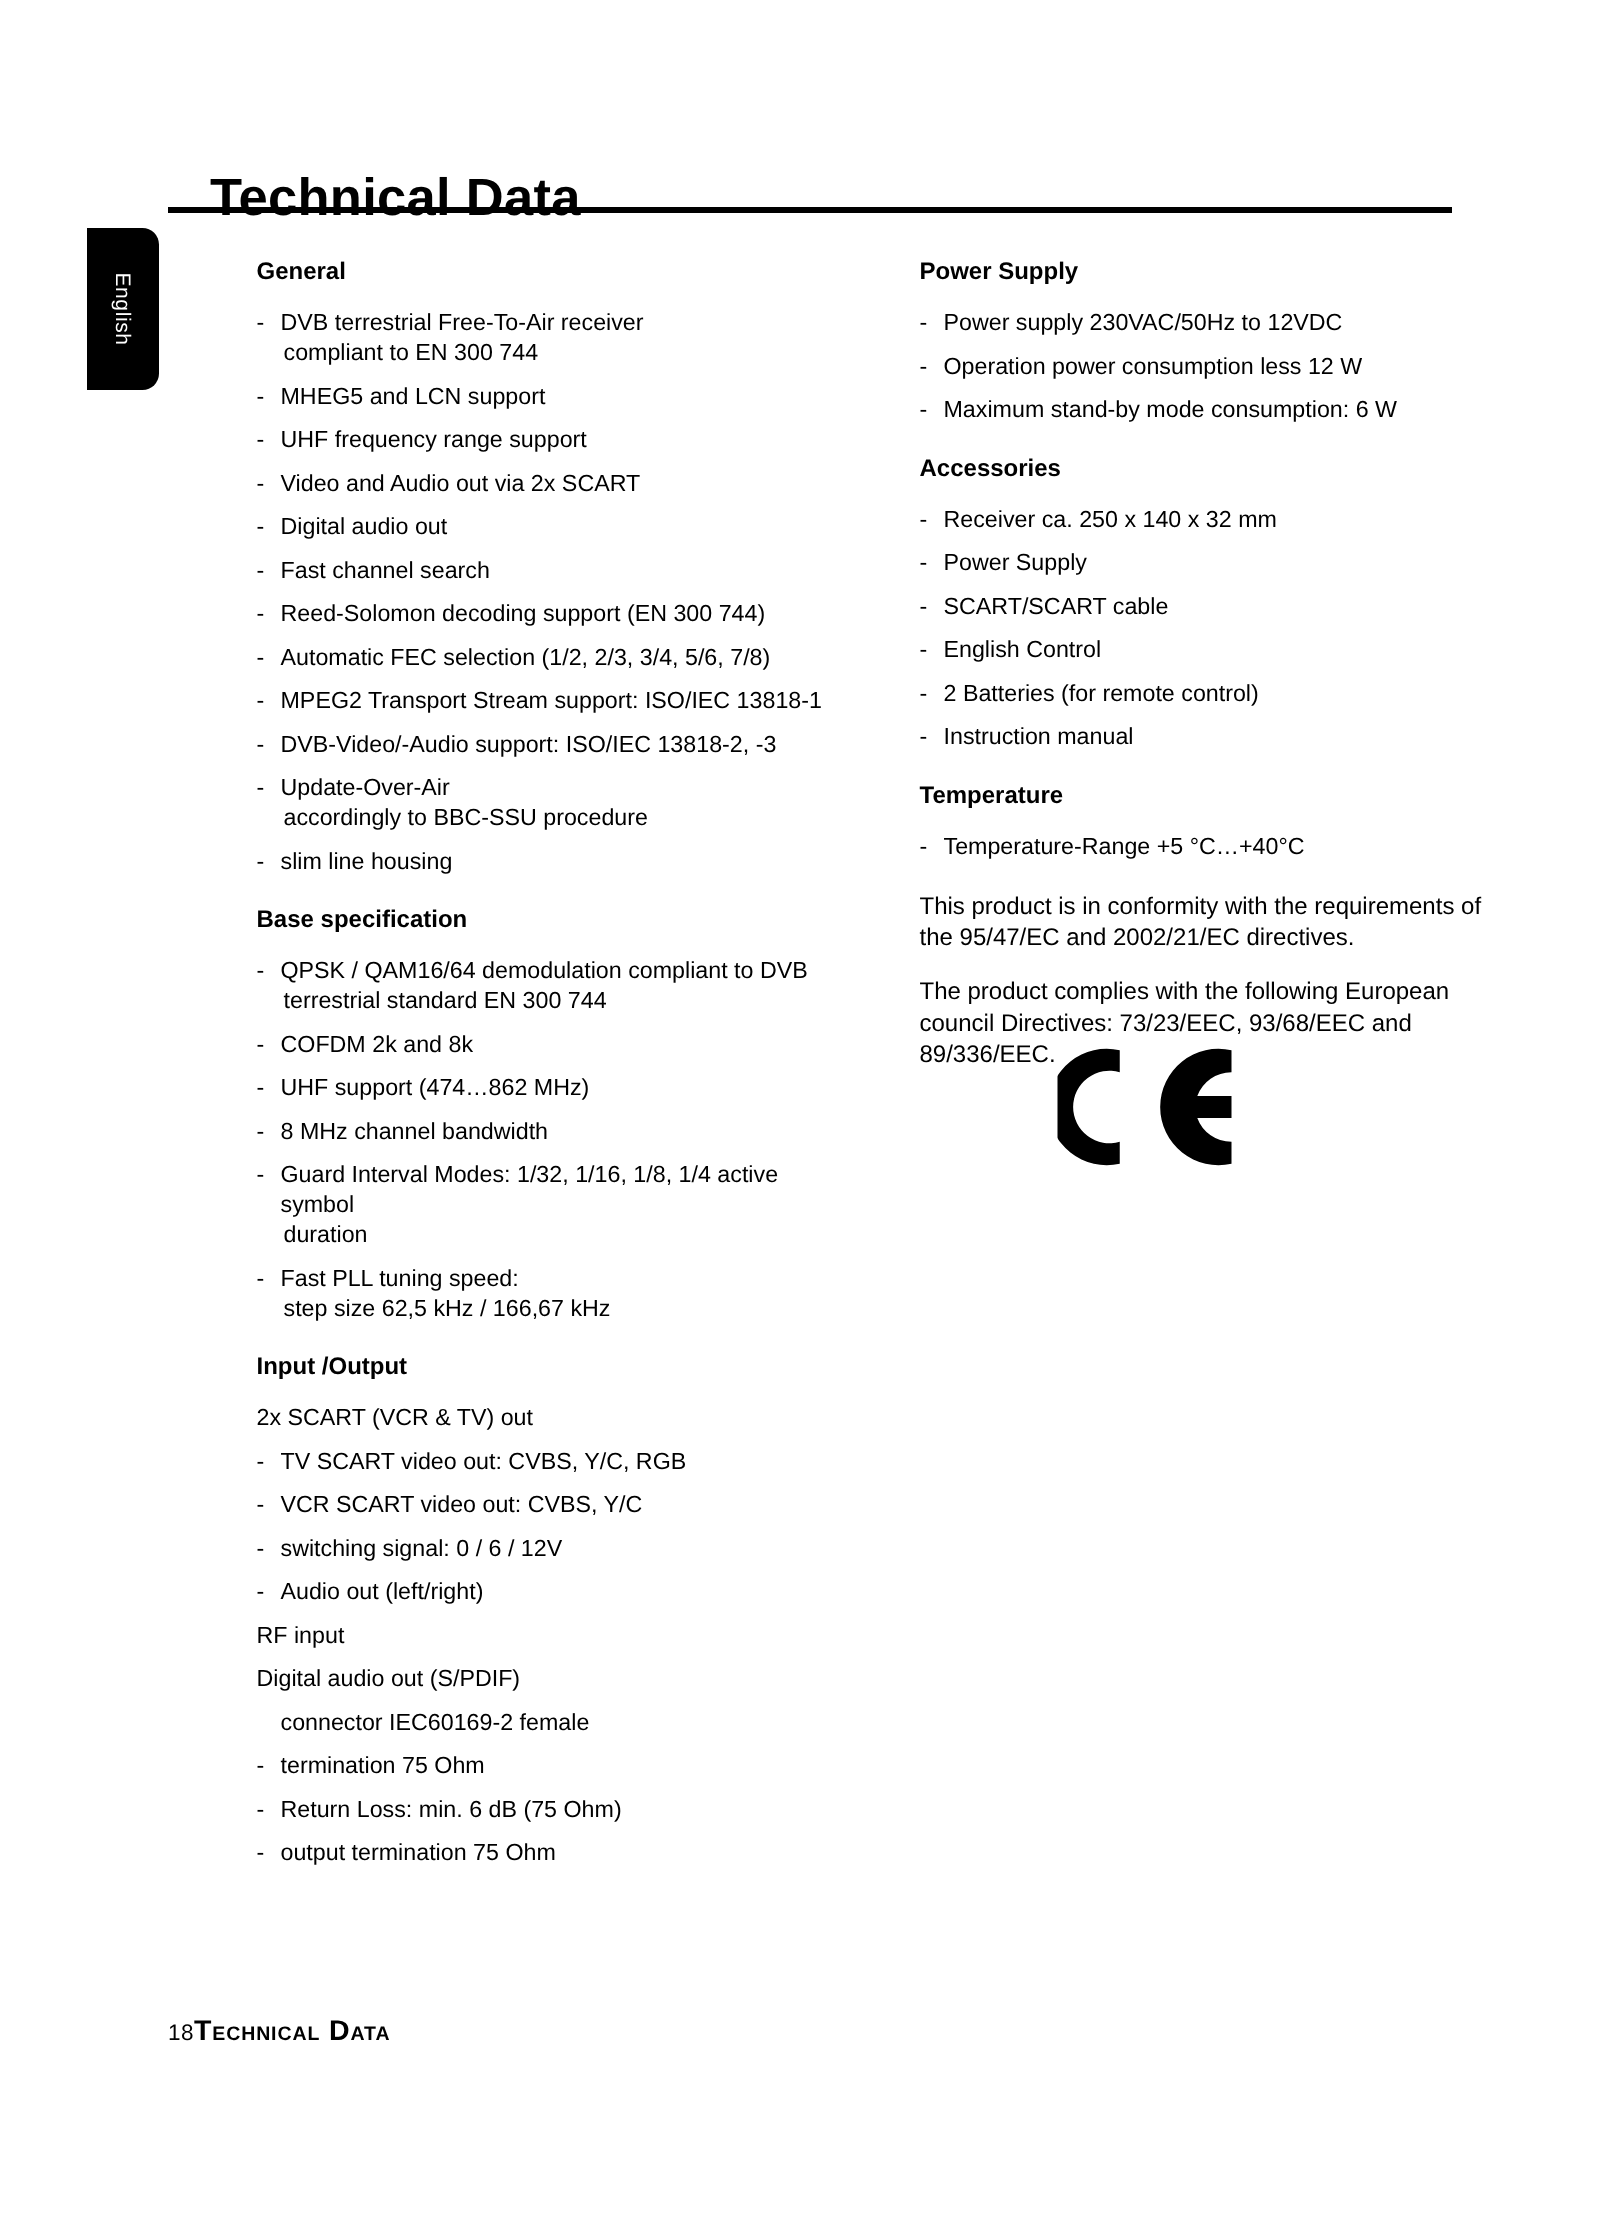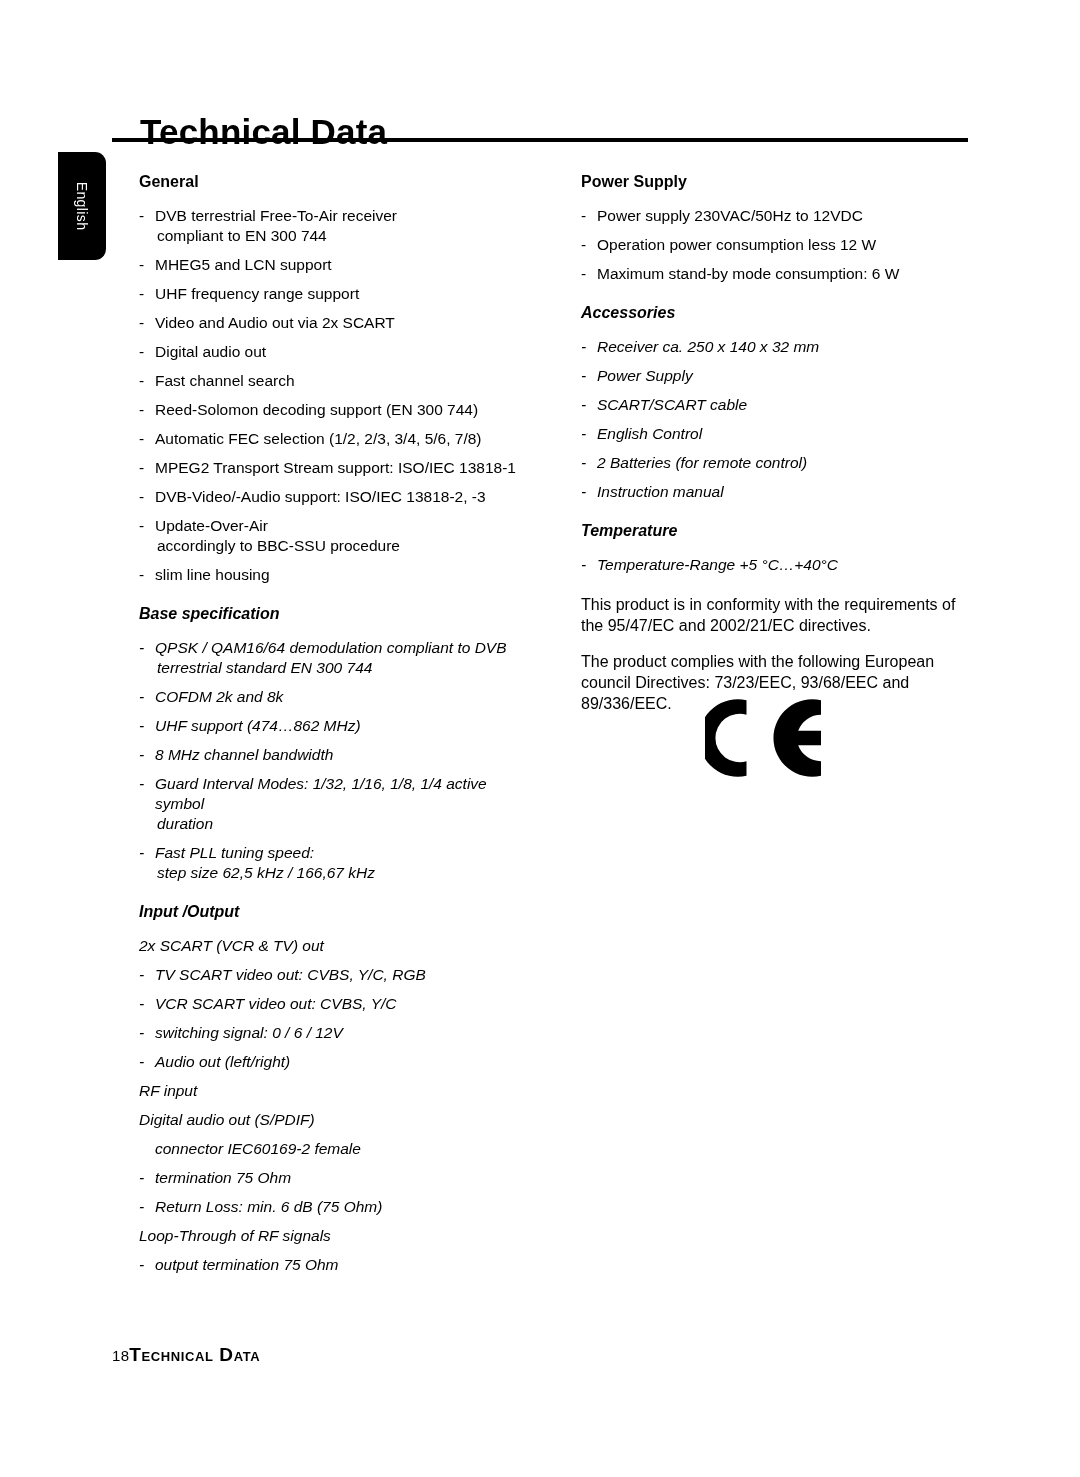--- a/index.html
+++ b/index.html
@@ -60,31 +60,32 @@
     white-space: nowrap;
     color: #ffffff;
     font-size: 14px;
     letter-spacing: 0.4px;
   }
 
   
   .column {
     position: absolute;
     top: 172px;
+    margin-left: 32px;
   }
   #column-left  { left: 139px; width: 400px; }
   #column-right { left: 581px; width: 395px; }
 
   .section-heading {
     font-size: 16px;
     font-weight: bold;
     margin: 0 0 14px 0;
     line-height: 20px;
   }
-  .section + .section { margin-top: 0; font-style: italic; }
+  .section + .section { margin-top: 0; }
 
   .spec-item {
     position: relative;
     font-size: 15.5px;
     line-height: 20px;
     margin-bottom: 9px;
     padding-left: 16px;
   }
   .spec-item .dash {
     position: absolute;
@@ -178,21 +179,20 @@
         <div class="spec-item no-dash"><span>2x SCART (VCR &amp; TV) out</span></div>
         <div class="spec-item"><span class="dash">-</span><span>TV SCART video out: CVBS, Y/C, RGB</span></div>
         <div class="spec-item"><span class="dash">-</span><span>VCR SCART video out: CVBS, Y/C</span></div>
         <div class="spec-item"><span class="dash">-</span><span>switching signal: 0 / 6 / 12V</span></div>
         <div class="spec-item"><span class="dash">-</span><span>Audio out (left/right)</span></div>
         <div class="spec-item no-dash"><span>RF input</span></div>
         <div class="spec-item no-dash"><span>Digital audio out (S/PDIF)</span></div>
         <div class="spec-item no-dash indent"><span>connector IEC60169-2 female</span></div>
         <div class="spec-item"><span class="dash">-</span><span>termination 75 Ohm</span></div>
         <div class="spec-item"><span class="dash">-</span><span>Return Loss: min. 6 dB (75 Ohm)</span></div>
-        <div class="spec-item no-dash"><span>Loop-Through of RF signals</span></div>
         <div class="spec-item"><span class="dash">-</span><span>output termination 75 Ohm</span></div>
         <div class="section-gap"></div>
       </div>
     </div>
   <div class="column" id="column-right">
       <div class="section">
         <div class="section-heading">Power Supply</div>
         <div class="spec-item"><span class="dash">-</span><span>Power supply 230VAC/50Hz to 12VDC</span></div>
         <div class="spec-item"><span class="dash">-</span><span>Operation power consumption less 12 W</span></div>
         <div class="spec-item"><span class="dash">-</span><span>Maximum stand-by mode consumption: 6 W</span></div>

